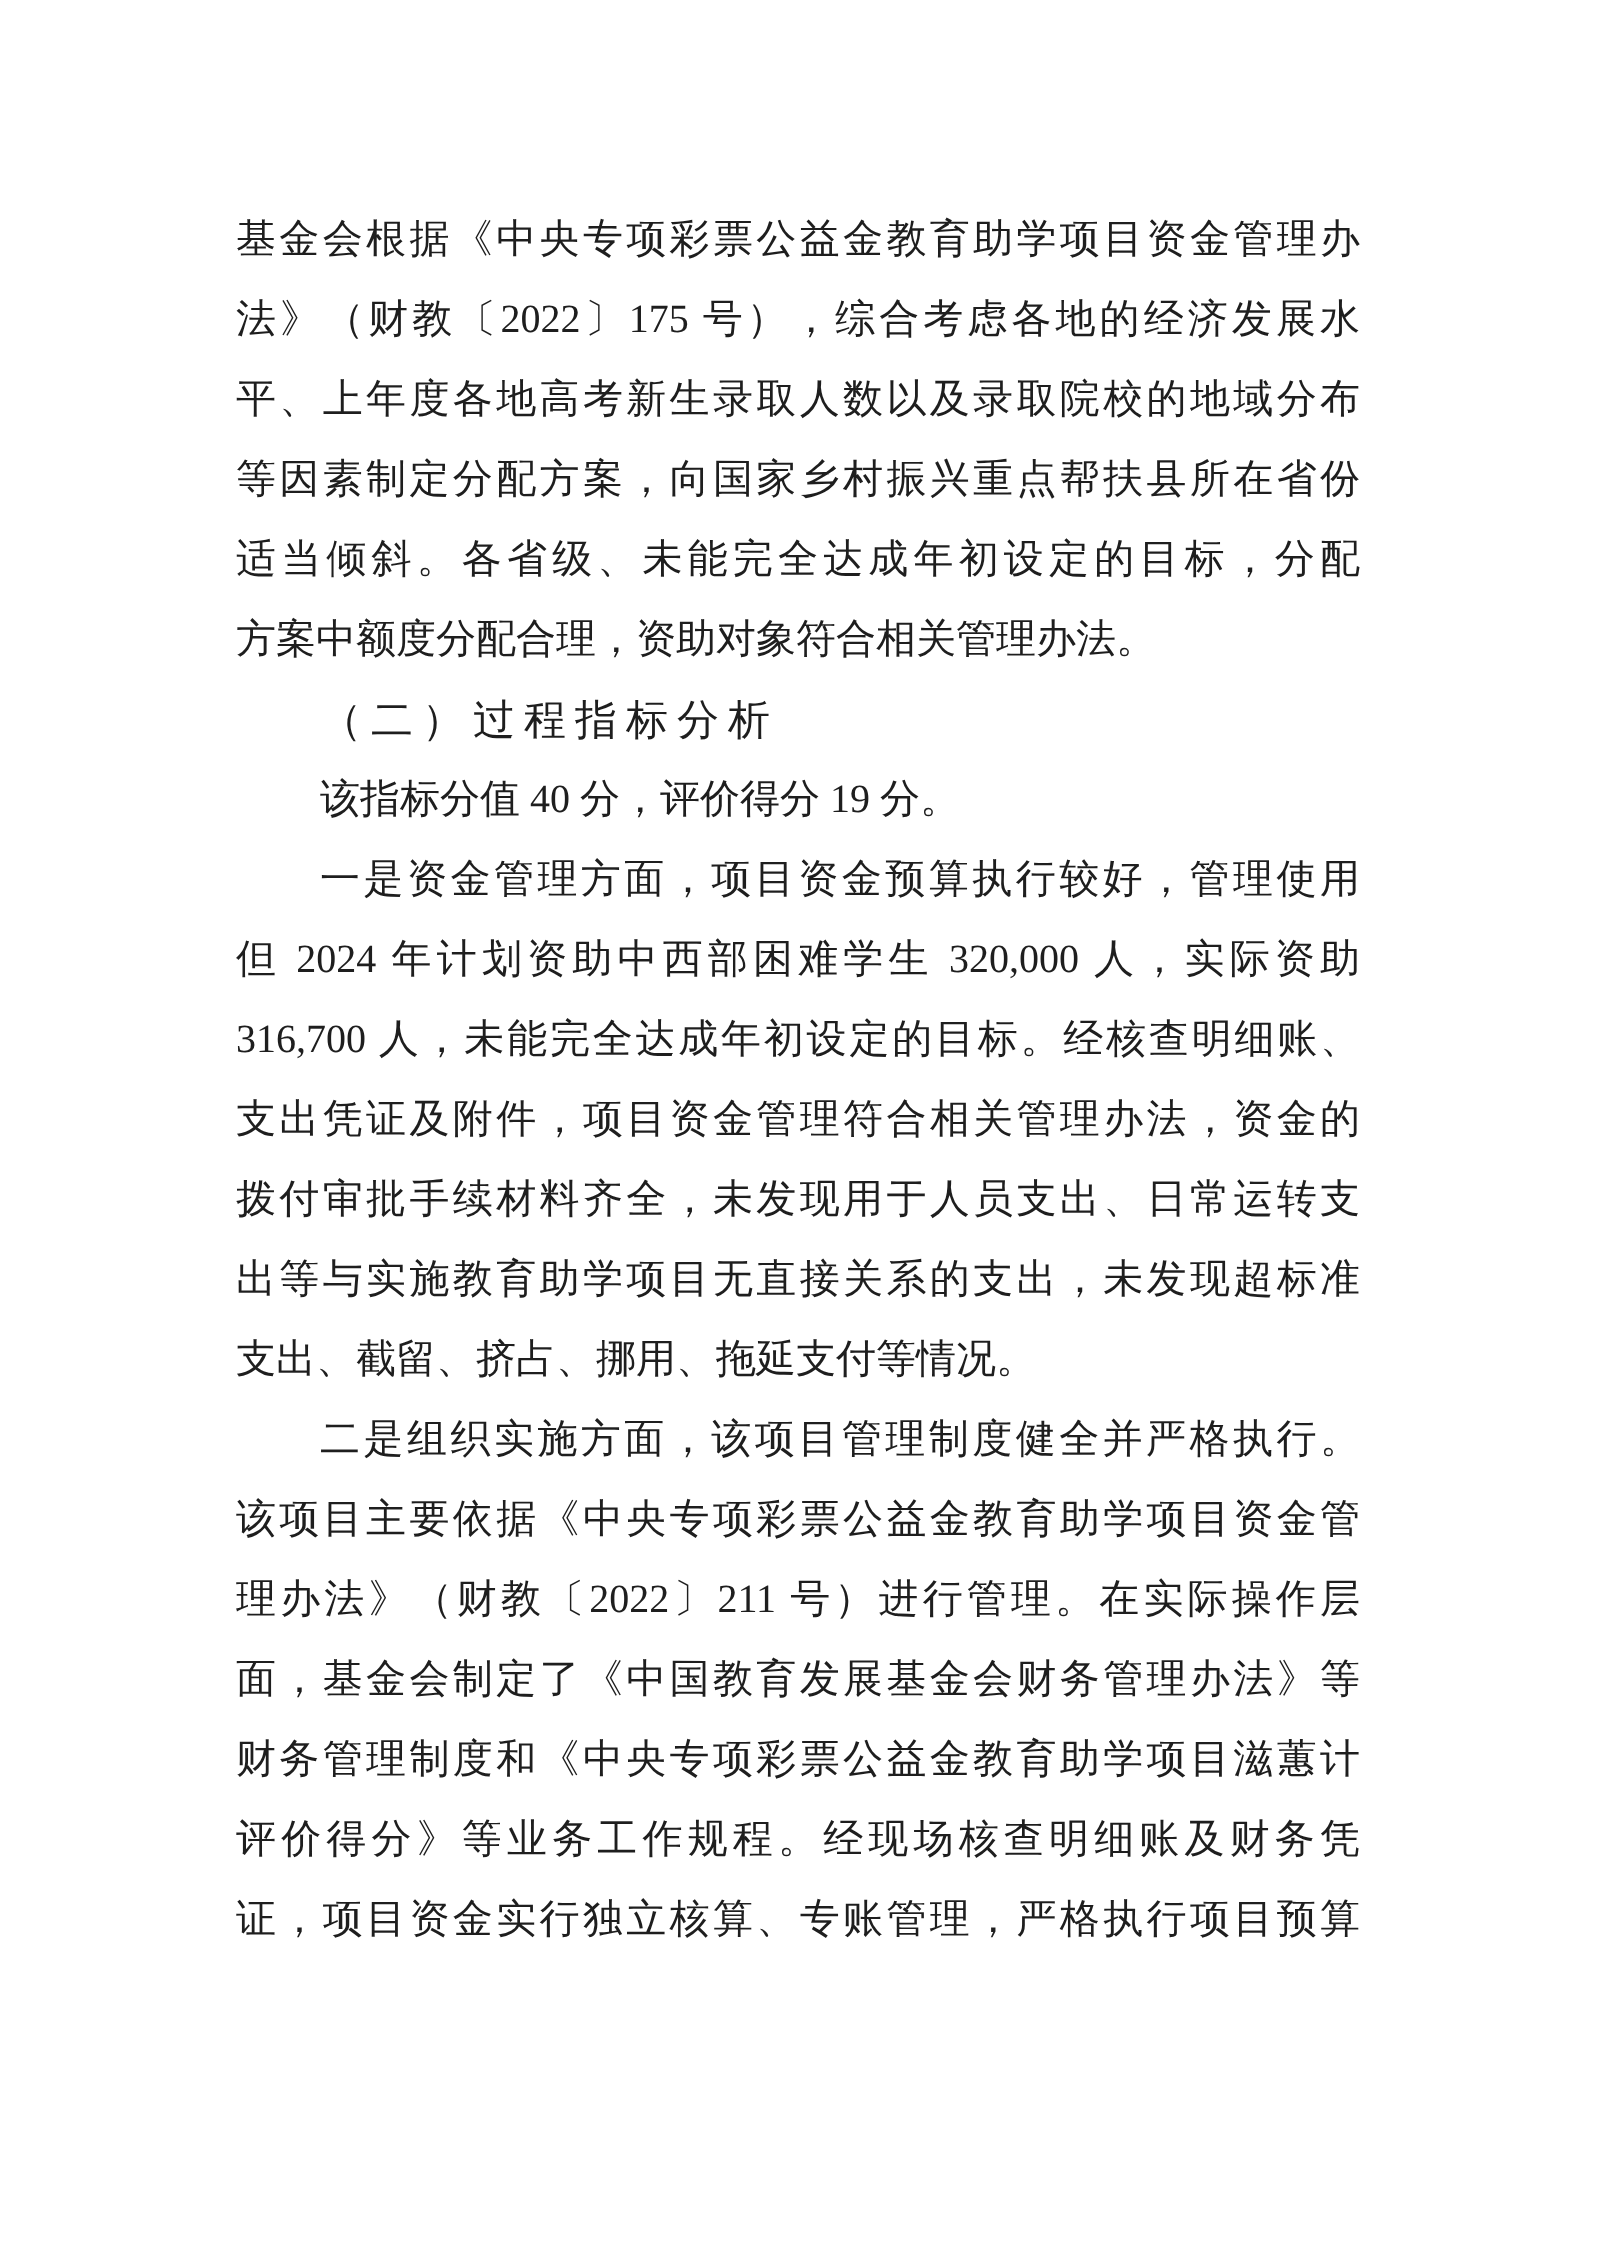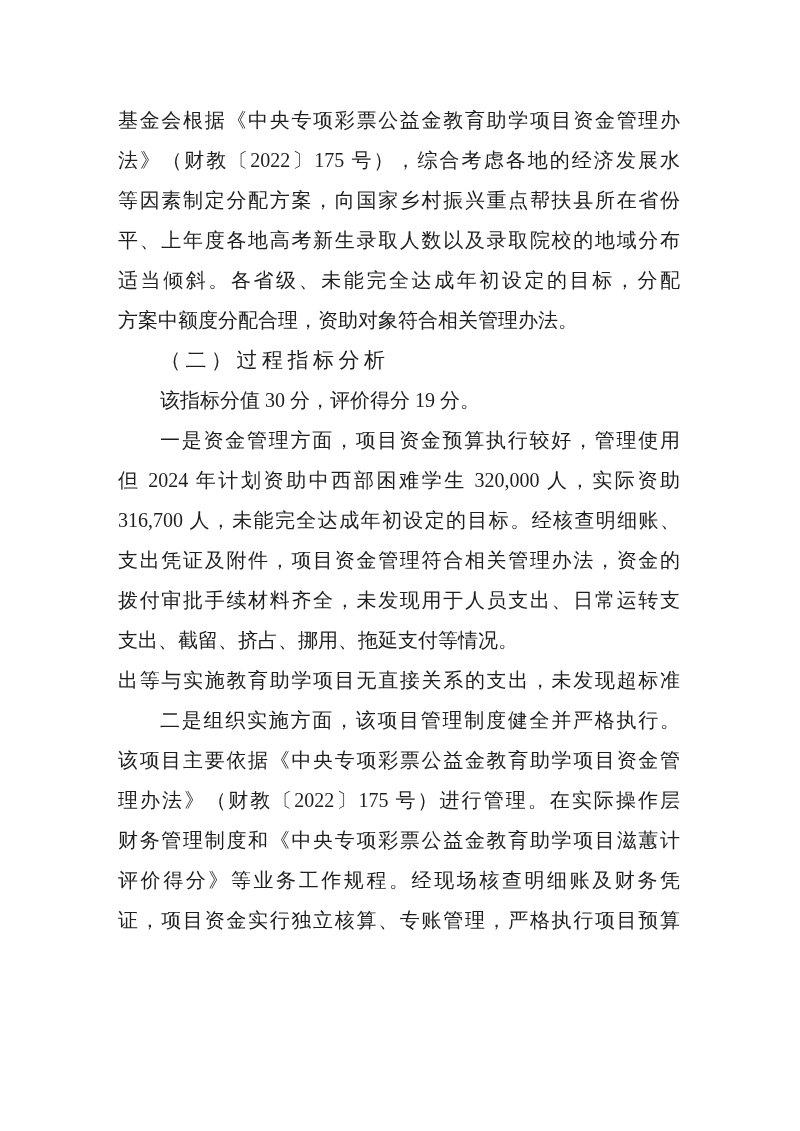--- a/index.html
+++ b/index.html
@@ -59,43 +59,44 @@
   }
 </style>
 </head>
 <body>
 
 <div class="page">
   <main class="text-block">
       <div class="para">
         <div class="line">基金会根据《中央专项彩票公益金教育助学项目资金管理办</div>
         <div class="line">法》（财教〔2022〕175 号），综合考虑各地的经济发展水</div>
+        <div class="line">平、上年度各地高考新生录取人数以及录取院校的地域分布</div>
         <div class="line">等因素制定分配方案，向国家乡村振兴重点帮扶县所在省份</div>
-        <div class="line">平、上年度各地高考新生录取人数以及录取院校的地域分布</div>
         <div class="line">适当倾斜。各省级、未能完全达成年初设定的目标，分配</div>
         <div class="line no-just">方案中额度分配合理，资助对象符合相关管理办法。</div>
       </div>
       <div class="para kai">
         <div class="line ind no-just">（二）过程指标分析</div>
       </div>
       <div class="para">
-        <div class="line ind no-just">该指标分值 30 分，评价得分 19 分。</div>
+        <div class="line ind no-just">该指标分值 40 分，评价得分 19 分。</div>
       </div>
       <div class="para">
         <div class="line ind">一是资金管理方面，项目资金预算执行较好，管理使用</div>
         <div class="line">但 2024 年计划资助中西部困难学生 320,000 人，实际资助</div>
         <div class="line">316,700 人，未能完全达成年初设定的目标。经核查明细账、</div>
         <div class="line">支出凭证及附件，项目资金管理符合相关管理办法，资金的</div>
         <div class="line">拨付审批手续材料齐全，未发现用于人员支出、日常运转支</div>
+        <div class="line">出等与实施教育助学项目无直接关系的支出，未发现超标准</div>
         <div class="line no-just">支出、截留、挤占、挪用、拖延支付等情况。</div>
-        <div class="line">出等与实施教育助学项目无直接关系的支出，未发现超标准</div>
       </div>
       <div class="para">
         <div class="line ind">二是组织实施方面，该项目管理制度健全并严格执行。</div>
         <div class="line">该项目主要依据《中央专项彩票公益金教育助学项目资金管</div>
-        <div class="line">理办法》（财教〔2022〕175 号）进行管理。在实际操作层</div>
+        <div class="line">理办法》（财教〔2022〕211 号）进行管理。在实际操作层</div>
+        <div class="line">面，基金会制定了《中国教育发展基金会财务管理办法》等</div>
         <div class="line">财务管理制度和《中央专项彩票公益金教育助学项目滋蕙计</div>
         <div class="line">评价得分》等业务工作规程。经现场核查明细账及财务凭</div>
         <div class="line">证，项目资金实行独立核算、专账管理，严格执行项目预算</div>
       </div>
     </main>
   <footer class="page-number">107</footer>
 </div>
 
 </body></html>

